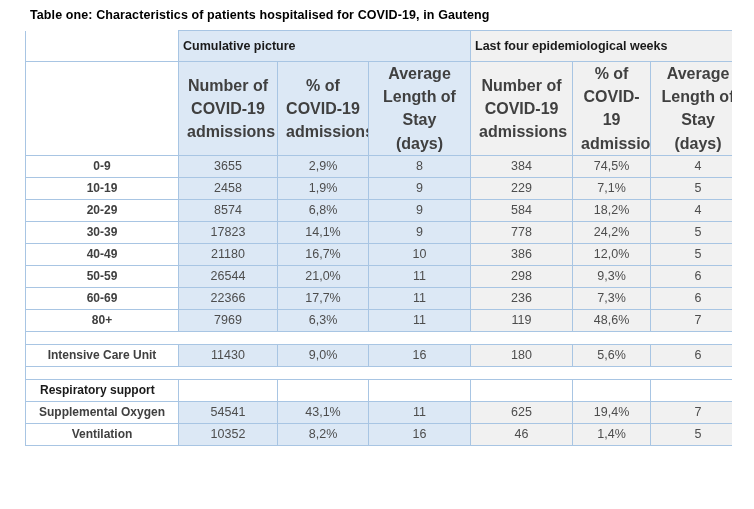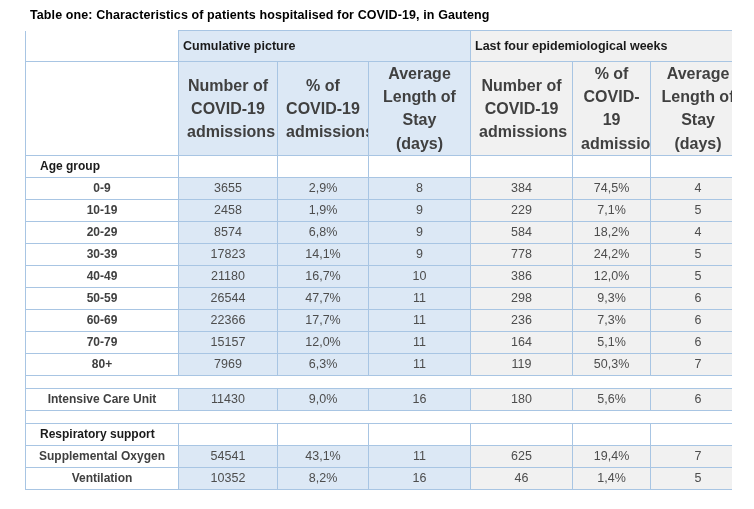--- a/index.html
+++ b/index.html
@@ -60,29 +60,20 @@
           <th class="chead blu">Number of COVID-19 admissions</th>
           <th class="chead blu">% of COVID-19 admissions</th>
           <th class="chead blu">Average Length of Stay (days)</th>
           <th class="chead gry">Number of COVID-19 admissions</th>
           <th class="chead gry">% of COVID-19 admissions</th>
           <th class="chead gry">Average Length of Stay (days)</th>
         </tr>
       </thead>
     <tbody id="tbody">
         <tr>
-          <th class="sechead">Age group</th>
-          <td class="white-cell"></td>
-          <td class="white-cell"></td>
-          <td class="white-cell"></td>
-          <td class="white-cell"></td>
-          <td class="white-cell"></td>
-          <td class="white-cell"></td>
-        </tr>
-        <tr>
           <th class="rowlabel">0-9</th>
           <td class="val blu">3655</td>
           <td class="val blu">2,9%</td>
           <td class="val blu">8</td>
           <td class="val gry">384</td>
           <td class="val gry">74,5%</td>
           <td class="val gry">4</td>
         </tr>
         <tr>
           <th class="rowlabel">10-19</th>
@@ -116,51 +107,42 @@
           <td class="val blu">21180</td>
           <td class="val blu">16,7%</td>
           <td class="val blu">10</td>
           <td class="val gry">386</td>
           <td class="val gry">12,0%</td>
           <td class="val gry">5</td>
         </tr>
         <tr>
           <th class="rowlabel">50-59</th>
           <td class="val blu">26544</td>
-          <td class="val blu">47,7%</td>
+          <td class="val blu">21,0%</td>
           <td class="val blu">11</td>
           <td class="val gry">298</td>
           <td class="val gry">9,3%</td>
           <td class="val gry">6</td>
         </tr>
         <tr>
           <th class="rowlabel">60-69</th>
           <td class="val blu">22366</td>
           <td class="val blu">17,7%</td>
           <td class="val blu">11</td>
           <td class="val gry">236</td>
           <td class="val gry">7,3%</td>
           <td class="val gry">6</td>
         </tr>
         <tr>
-          <th class="rowlabel">70-79</th>
-          <td class="val blu">15157</td>
-          <td class="val blu">12,0%</td>
-          <td class="val blu">11</td>
-          <td class="val gry">164</td>
-          <td class="val gry">5,1%</td>
-          <td class="val gry">6</td>
-        </tr>
-        <tr>
           <th class="rowlabel">80+</th>
           <td class="val blu">7969</td>
           <td class="val blu">6,3%</td>
           <td class="val blu">11</td>
           <td class="val gry">119</td>
-          <td class="val gry">50,3%</td>
+          <td class="val gry">48,6%</td>
           <td class="val gry">7</td>
         </tr>
         <tr class="sep">
           <td class="sep-first"></td>
           <td class=""></td>
           <td class=""></td>
           <td class=""></td>
           <td class=""></td>
           <td class=""></td>
           <td class=" sep-last"></td>

